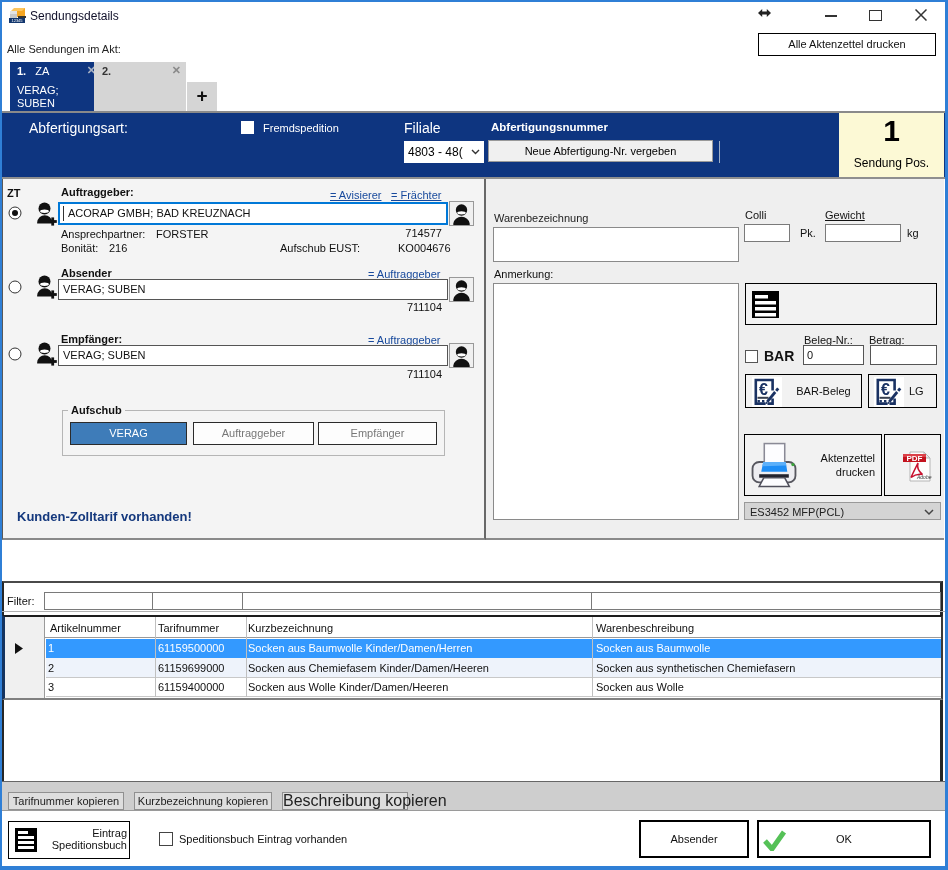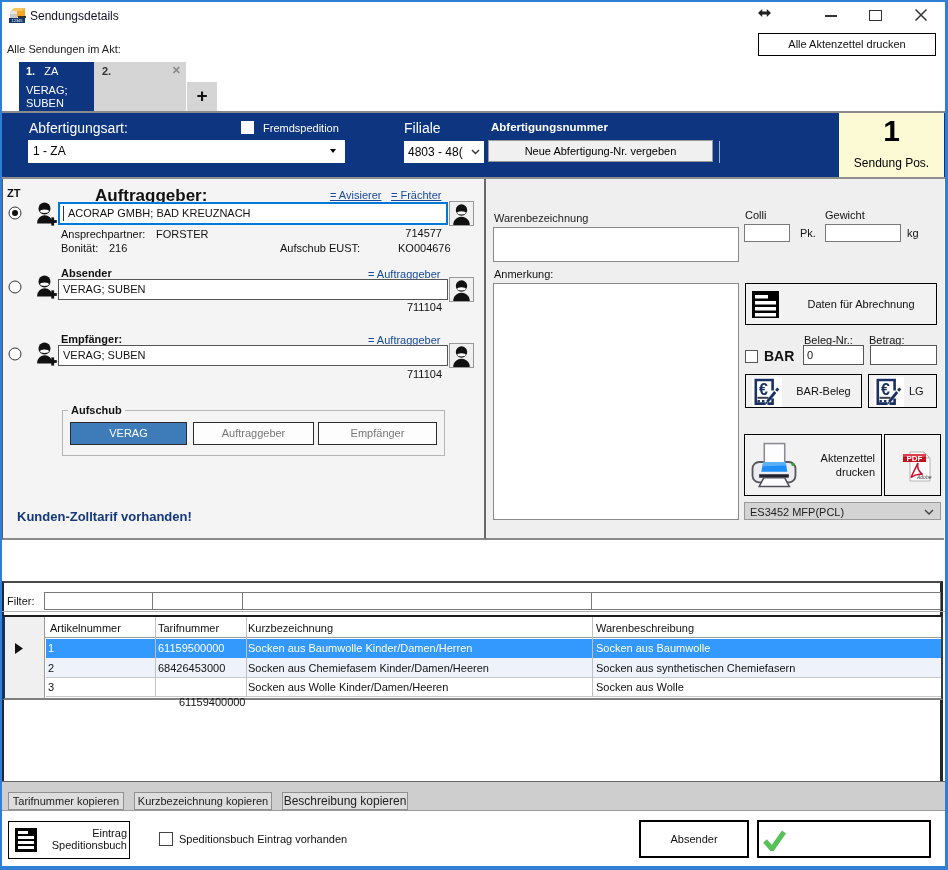--- a/index.html
+++ b/index.html
@@ -37,38 +37,34 @@
 <div class="abs" style="left:825px;top:15px;width:12px;height:2px;background:#333;"></div>
 <div class="abs" style="left:869px;top:10px;width:13px;height:11px;border:1.5px solid #333;"></div>
 <svg class="abs" style="left:915px;top:9px;" width="12" height="12" viewBox="0 0 12 12">
   <path d="M0.5 0.5 L11.5 11.5 M11.5 0.5 L0.5 11.5" stroke="#333" stroke-width="1.5"></path>
 </svg>
 
 <div class="abs" style="left:758px;top:33px;width:178px;height:23px;border:1px solid #000;background:#fff;text-align:center;line-height:21px;font-size:11px;">Alle Aktenzettel drucken</div>
 
 <div class="abs" style="left:7px;top:43px;font-size:11px;color:#222;">Alle Sendungen im Akt:</div>
 
-<div class="abs navy" style="left:19px;top:62px;width:91px;height:49px;color:#fff;">
+<div class="abs navy" style="left:10px;top:62px;width:91px;height:49px;color:#fff;">
   <div class="abs" style="left:7px;top:3px;font-size:11px;"><b>1.</b>&nbsp;&nbsp; ZA</div>
   <div class="abs" style="right:5px;top:2px;color:#a8b2c4;font-size:11px;font-weight:bold;">✕</div>
   <div class="abs" style="left:7px;top:22px;font-size:11px;">VERAG;</div>
   <div class="abs" style="left:7px;top:35px;font-size:11px;">SUBEN</div>
 </div>
 <div class="abs" style="left:94px;top:62px;width:92px;height:49px;background:#d5d5d5;">
   <div class="abs" style="left:8px;top:3px;font-size:11px;font-weight:bold;color:#333;">2.</div>
   <div class="abs" style="right:5px;top:2px;color:#8a8a8a;font-size:11px;font-weight:bold;">✕</div>
 </div>
 <div class="abs" style="left:187px;top:82px;width:30px;height:29px;background:#d5d5d5;text-align:center;font-size:19px;font-weight:bold;line-height:28px;">+</div>
 
 <div class="abs navy" style="left:0px;top:111px;width:948px;height:68px;border-top:2px solid #8a8a8a;border-bottom:2px solid #8f8f8f;color:#fff;">
   <div class="abs" style="left:29px;top:7px;font-size:14px;">Abfertigungsart:</div>
-  <div class="abs" style="left:28px;top:27px;width:317px;height:23px;background:#fff;color:#000;">
-    <div class="abs" style="left:5px;top:4px;font-size:12px;">1 - ZA</div>
-    <div class="abs" style="right:9px;top:9px;width:0;height:0;border-left:3.5px solid transparent;border-right:3.5px solid transparent;border-top:4.5px solid #000;"></div>
-  </div>
   <div class="abs" style="left:241px;top:8px;width:13px;height:13px;background:#fff;"></div>
   <div class="abs" style="left:263px;top:9px;font-size:11px;">Fremdspedition</div>
   <div class="abs" style="left:404px;top:7px;font-size:14px;">Filiale</div>
   <div class="abs" style="left:404px;top:28px;width:80px;height:22px;background:#fff;color:#000;">
     <div class="abs" style="left:4px;top:4px;font-size:12px;">4803 - 48(</div>
     <svg class="abs" style="right:4px;top:8px;" width="9" height="6" viewBox="0 0 9 6">
         <path d="M1 1 l3.5 3.5 L8 1" fill="none" stroke="#333" stroke-width="1.4"></path>
       </svg>
   </div>
   <div class="abs b" style="left:491px;top:8px;font-size:11.5px;">Abfertigungsnummer</div>
@@ -110,21 +106,21 @@
  <rect x="16.3" y="15.4" width="2.8" height="8.2" fill="#111"></rect>
 </svg>
 <svg class="abs" style="left:35px;top:342px;" width="22" height="24" viewBox="0 0 22 24">
  <circle cx="9.5" cy="6.5" r="6" fill="#111"></circle>
  <ellipse cx="9.5" cy="9.3" rx="4.4" ry="1.7" fill="#fff"></ellipse>
  <path d="M9.75 13.2 a7.6 8 0 0 0 -7.6 7.4 l0 0.8 l15.2 0 l0 -0.8 a7.6 8 0 0 0 -7.6 -7.4 z" fill="#111"></path>
  <rect x="13.6" y="18.1" width="8.2" height="2.8" fill="#111"></rect>
  <rect x="16.3" y="15.4" width="2.8" height="8.2" fill="#111"></rect>
 </svg>
 
-<div class="abs b" style="left:61px;top:186px;font-size:17px;margin-left:34px;">Auftraggeber:</div>
+<div class="abs b" style="left:61px;top:186px;font-size:11px;">Auftraggeber:</div>
 <div class="abs link" style="left:330px;top:189px;">= Avisierer</div>
 <div class="abs link" style="left:391px;top:189px;">= Frächter</div>
 <div class="abs" style="left:58px;top:202px;width:390px;height:23px;background:#fff;border:2px solid #0078d7;">
   <div class="abs" style="left:3px;top:2px;width:1px;height:15px;background:#333;"></div>
     <div class="abs" style="left:8px;top:3px;font-size:11px;">ACORAP GMBH; BAD KREUZNACH</div>
 </div>
 <div class="abs" style="left:449px;top:201px;width:25px;height:25px;background:#f0f0f0;border:1px solid #999;">
  <svg width="23" height="23" viewBox="0 0 23 23">
       <circle cx="11.5" cy="8" r="5.7" fill="#111"></circle>
       <ellipse cx="11.5" cy="10.8" rx="4.3" ry="1.6" fill="#fff"></ellipse>
@@ -176,35 +172,34 @@
 <div class="abs b" style="left:17px;top:509px;font-size:13px;color:#14387d;">Kunden-Zolltarif vorhanden!</div>
 
 <div class="abs" style="left:486px;top:179px;width:458px;height:361px;background:#efefef;border-bottom:2px solid #8a8a8a;"></div>
 
 <div class="abs b" style="left:494px;top:188px;font-size:12px;margin-top:48px;">Aktendeckel</div>
 <div class="abs" style="left:494px;top:212px;font-size:11px;color:#222;">Warenbezeichnung</div>
 <div class="abs" style="left:493px;top:227px;width:246px;height:35px;background:#fff;border:1px solid #8a8a8a;"></div>
 <div class="abs" style="left:745px;top:209px;font-size:11px;">Colli</div>
 <div class="abs inp" style="left:744px;top:224px;width:46px;height:18px;"></div>
 <div class="abs" style="left:800px;top:227px;font-size:11px;">Pk.</div>
-<div class="abs" style="left:825px;top:209px;font-size:11px;">Gewicht</div>
+<div class="abs" style="left:825px;top:209px;font-size:11px;text-decoration:underline;">Gewicht</div>
 <div class="abs inp" style="left:825px;top:224px;width:76px;height:18px;"></div>
 <div class="abs" style="left:907px;top:227px;font-size:11px;">kg</div>
 <div class="abs" style="left:494px;top:268px;font-size:11px;">Anmerkung:</div>
 <div class="abs" style="left:493px;top:283px;width:246px;height:237px;background:#fff;border:1px solid #8a8a8a;"></div>
 
 <div class="abs" style="left:745px;top:283px;width:192px;height:42px;background:#f2f2f2;border:1px solid #000;">
   <svg class="abs" style="left:6px;top:7px;" width="27" height="27" viewBox="0 0 27 27">
     <rect width="27" height="27" fill="#000"></rect>
     <rect x="3" y="4" width="13" height="3.5" fill="#fff"></rect>
     <rect x="3" y="10" width="21" height="3.5" fill="#fff"></rect>
     <rect x="3" y="16" width="21" height="3.5" fill="#fff"></rect>
     <rect x="3" y="22" width="21" height="3.5" fill="#fff"></rect>
   </svg>
-  <div class="abs" style="left:40px;top:0;width:150px;height:40px;display:flex;align-items:center;justify-content:center;font-size:11px;">Daten für Abrechnung</div>
 </div>
 
 <div class="abs" style="left:804px;top:334px;font-size:11px;">Beleg-Nr.:</div>
 <div class="abs" style="left:869px;top:334px;font-size:11px;">Betrag:</div>
 <div class="abs" style="left:745px;top:350px;width:13px;height:13px;background:#fff;border:1px solid #555;"></div>
 <div class="abs b" style="left:764px;top:348px;font-size:14px;">BAR</div>
 <div class="abs" style="left:803px;top:345px;width:61px;height:20px;background:#fff;border:1px solid #555;">
     <div class="abs" style="left:3px;top:3px;font-size:11px;">0</div>
   </div>
 <div class="abs" style="left:870px;top:345px;width:67px;height:20px;background:#fff;border:1px solid #555;"></div>
@@ -294,58 +289,59 @@
     </svg>
 
   <div class="abs" style="left:41px;top:22px;width:895px;height:19px;background:#3399ff;color:#fff;">
     <div class="abs" style="left:2px;top:3px;">1</div>
     <div class="abs" style="left:112px;top:3px;">61159500000</div>
     <div class="abs" style="left:202px;top:3px;">Socken aus Baumwolle Kinder/Damen/Herren</div>
     <div class="abs" style="left:550px;top:3px;">Socken aus Baumwolle</div>
   </div>
   <div class="abs" style="left:41px;top:41px;width:895px;height:20px;background:#eef3fb;border-bottom:1px solid #c8c8c8;">
     <div class="abs" style="left:2px;top:4px;">2</div>
-    <div class="abs" style="left:112px;top:4px;">68426453000</div>
+    <div class="abs" style="left:112px;top:4px;">61159699000</div>
     <div class="abs" style="left:202px;top:4px;">Socken aus Chemiefasem Kinder/Damen/Heeren</div>
     <div class="abs" style="left:550px;top:4px;">Socken aus synthetischen Chemiefasern</div>
   </div>
   <div class="abs" style="left:41px;top:61px;width:895px;height:19px;background:#fff;border-bottom:1px solid #c8c8c8;">
     <div class="abs" style="left:2px;top:3px;">3</div>
-    <div class="abs" style="left:112px;top:18px;margin-left:21px;">61159400000</div>
+    <div class="abs" style="left:112px;top:3px;">61159400000</div>
     <div class="abs" style="left:202px;top:3px;">Socken aus Wolle Kinder/Damen/Heeren</div>
     <div class="abs" style="left:550px;top:3px;">Socken aus Wolle</div>
   </div>
 
   <div class="abs" style="left:150px;top:0;width:1px;height:80px;background:#c0c0c0;"></div>
   <div class="abs" style="left:241px;top:0;width:1px;height:80px;background:#c0c0c0;"></div>
   <div class="abs" style="left:587px;top:0;width:1px;height:80px;background:#c0c0c0;"></div>
 </div>
 
 <div class="abs" style="left:0px;top:781px;width:948px;height:30px;background:#cecece;border-top:1px solid #666;border-bottom:1px solid #9a9a9a;">
   <div class="abs" style="left:8px;top:10px;width:116px;height:18px;background:#dedede;border:1px solid #909090;text-align:center;line-height:16px;font-size:11px;color:#222;">Tarifnummer kopieren</div>
   <div class="abs" style="left:134px;top:10px;width:138px;height:18px;background:#dedede;border:1px solid #909090;text-align:center;line-height:16px;font-size:11px;color:#222;">Kurzbezeichnung kopieren</div>
-  <div class="abs" style="left:282px;top:10px;width:126px;height:18px;background:#dedede;border:1px solid #909090;text-align:center;line-height:16px;font-size:12px;color:#222;">Beschreibung kopieren</div>
+  <div class="abs" style="left:282px;top:10px;width:126px;height:18px;background:#dedede;border:1px solid #909090;text-align:center;line-height:16px;font-size:16px;color:#222;">Beschreibung kopieren</div>
 </div>
 
 <div class="abs" style="left:8px;top:821px;width:122px;height:38px;background:#fff;border:1px solid #000;">
   <svg class="abs" style="left:6px;top:6px;" width="22" height="24" viewBox="0 0 22 24">
     <rect width="22" height="24" fill="#000"></rect>
     <rect x="3" y="3" width="10" height="3" fill="#fff"></rect>
     <rect x="3" y="8" width="16" height="3" fill="#fff"></rect>
     <rect x="3" y="13" width="16" height="3" fill="#fff"></rect>
     <rect x="3" y="18" width="16" height="3" fill="#fff"></rect>
   </svg>
   <div class="abs" style="left:38px;top:5px;width:80px;text-align:right;font-size:11px;line-height:12px;">Eintrag<br>Speditionsbuch</div>
 </div>
 <div class="abs" style="left:159px;top:832px;width:14px;height:14px;background:#fff;border:1px solid #444;"></div>
 <div class="abs" style="left:179px;top:833px;font-size:11px;">Speditionsbuch Eintrag vorhanden</div>
 
 <div class="abs" style="left:639px;top:820px;width:110px;height:38px;background:#fff;border:2px solid #000;text-align:center;line-height:34px;font-size:11px;">Absender</div>
 <div class="abs" style="left:757px;top:820px;width:174px;height:38px;background:#fff;border:2px solid #000;">
   <svg class="abs" style="left:3px;top:7px;" width="25" height="22" viewBox="0 0 25 22">
       <path d="M3 12 l7 8 l12 -17" fill="none" stroke="#55c157" stroke-width="5"></path>
     </svg>
+  <div class="abs" style="left:0;top:0;width:170px;height:34px;text-align:center;line-height:34px;font-size:11px;">OK</div>
 </div>
 
 <div class="abs" style="left:0;top:0;width:948px;height:2px;background:#2f7fd6;"></div>
 <div class="abs" style="left:0;top:866px;width:948px;height:4px;background:#2f7fd6;"></div>
 <div class="abs" style="left:0;top:0;width:2px;height:870px;background:#2f7fd6;"></div>
 <div class="abs" style="left:945px;top:0;width:3px;height:870px;background:#2f7fd6;"></div>
 
 </body></html>

